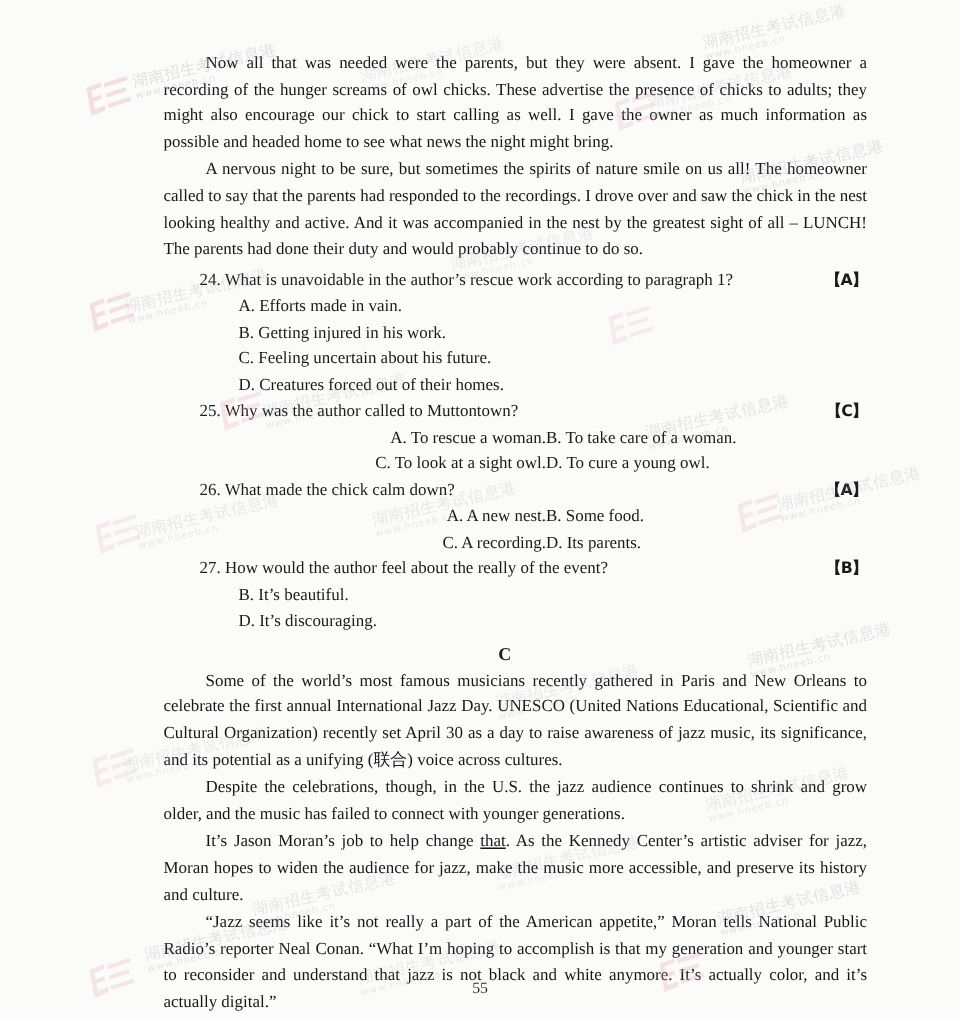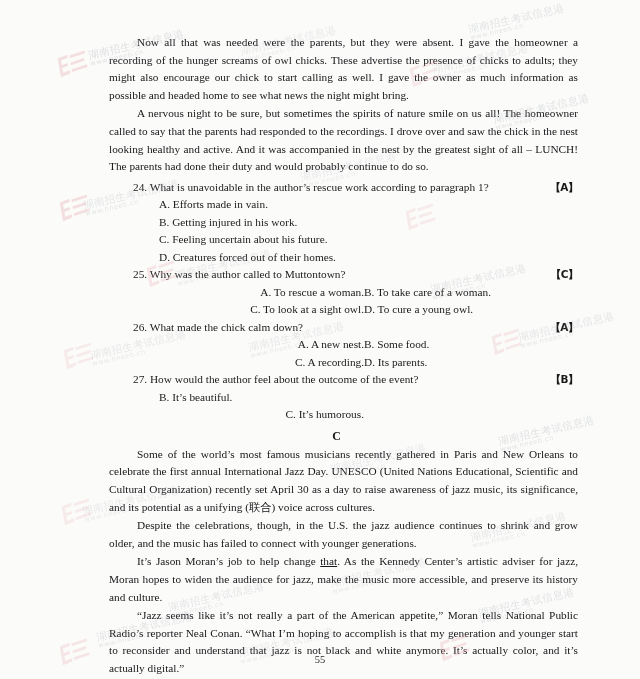--- a/index.html
+++ b/index.html
@@ -158,29 +158,29 @@
       <div class="opt-row">
         <span class="c1">C. A recording.</span>
         <span class="c2">D. Its parents.</span>
       </div>
     </div>
   </div>
 
   <div class="q-block">
     <div class="q-line">
       <span class="q-num">27.</span>
-      <span>How would the author feel about the outcome of the event?</span>
+      <span>How would the author feel about the really of the event?</span>
       <span class="ans">【B】</span>
     </div>
     <div class="opts-stack">
       <div class="opt-row">
         <span class="c2">B. It’s beautiful.</span>
       </div>
       <div class="opt-row">
-        <span class="c1">C. It’s humorous.</span>
+        <span class="c2">D. It’s discouraging.</span>
       </div>
     </div>
   </div>
 
   <div class="sec-head">C</div>
 
   <p class="para">Some of the world’s most famous musicians recently gathered in Paris and New Orleans to celebrate the first annual International Jazz Day. UNESCO (United Nations Educational, Scientific and Cultural Organization) recently set April 30 as a day to raise awareness of jazz music, its significance, and its potential as a unifying (联合) voice across cultures.</p>
   <p class="para">Despite the celebrations, though, in the U.S. the jazz audience continues to shrink and grow older, and the music has failed to connect with younger generations.</p>
   <p class="para"><span>It’s Jason Moran’s job to help change </span><u class="und">that</u><span>. As the Kennedy Center’s artistic adviser for jazz, Moran hopes to widen the audience for jazz, make the music more accessible, and preserve its history and culture.</span></p>
   <p class="para">“Jazz seems like it’s not really a part of the American appetite,” Moran tells National Public Radio’s reporter Neal Conan. “What I’m hoping to accomplish is that my generation and younger start to reconsider and understand that jazz is not black and white anymore. It’s actually color, and it’s actually digital.”</p>

